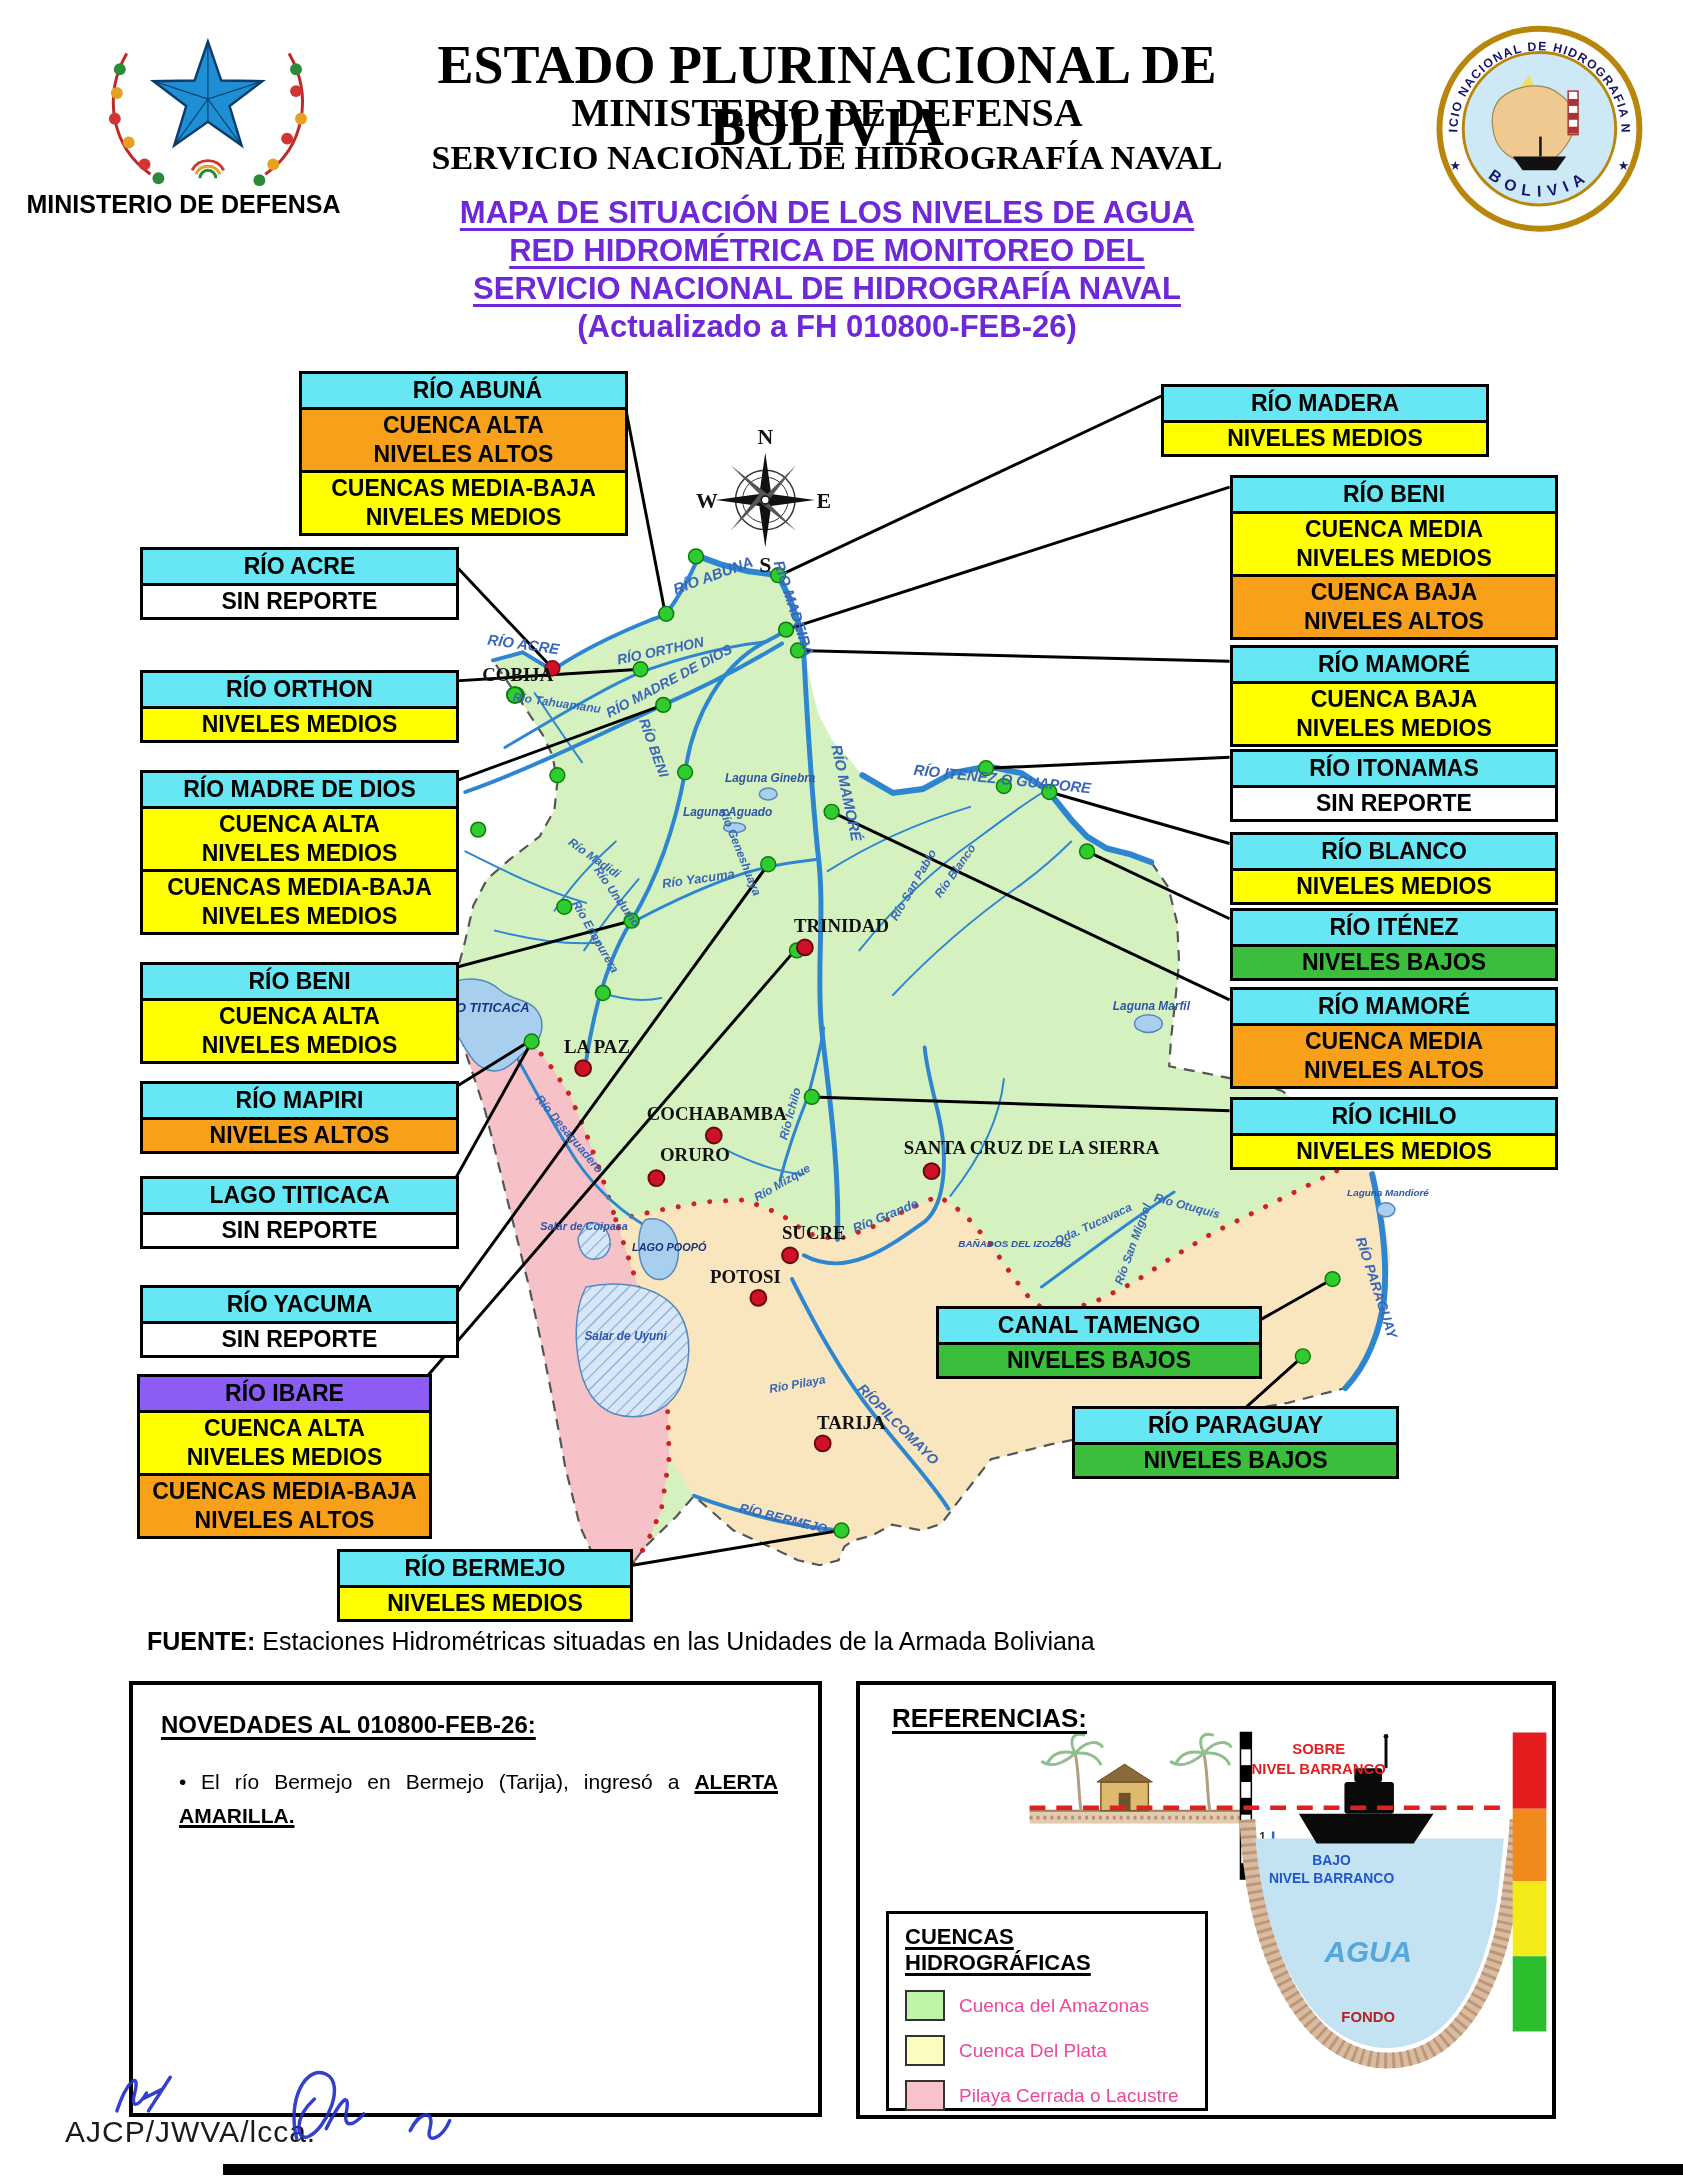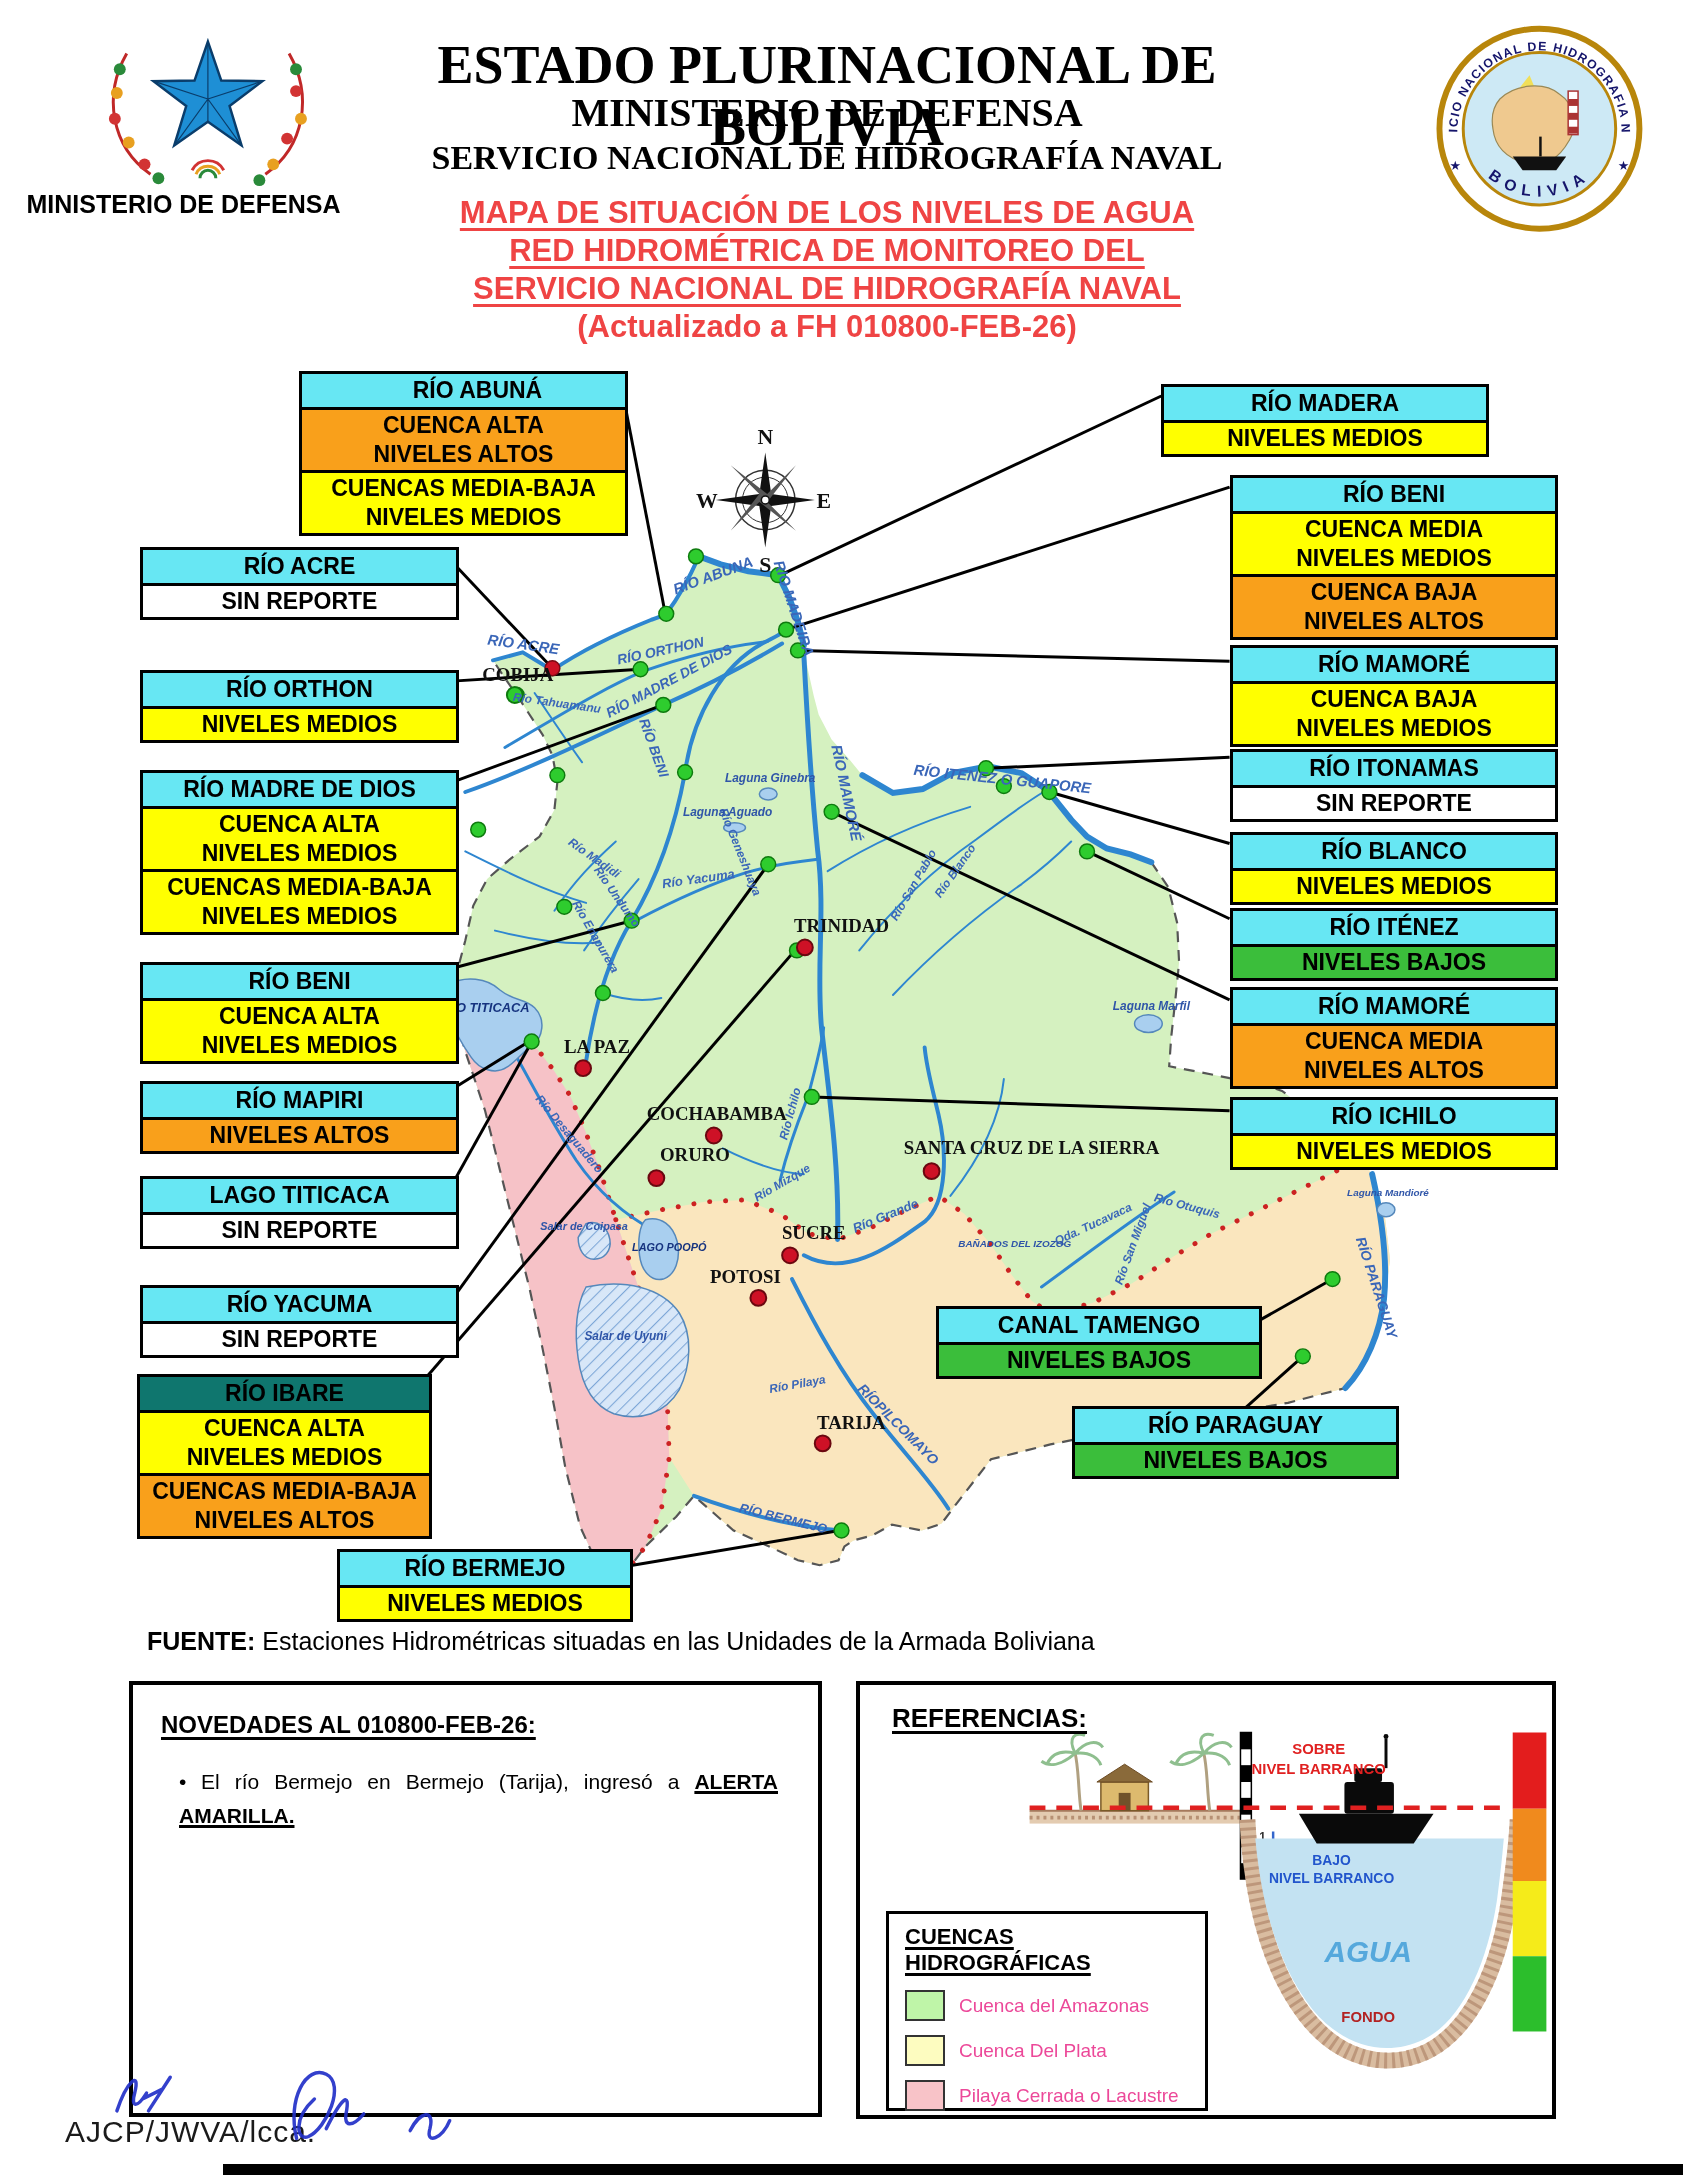--- a/index.html
+++ b/index.html
@@ -5,21 +5,21 @@
   html,body{margin:0;padding:0;background:#e8e8e8;}
   .page{position:relative;width:1683px;height:2178px;background:#ffffff;
         font-family:"Liberation Sans",sans-serif;overflow:hidden;margin:0 auto;}
   .abs{position:absolute;}
   svg{display:block;}
   
   .t-serif{font-family:"Liberation Serif",serif;font-weight:bold;text-align:center;color:#000;}
   #title1{left:337px;top:34px;width:980px;font-size:54px;}
   #title2{left:337px;top:89px;width:980px;font-size:40px;}
   #title3{left:337px;top:139px;width:980px;font-size:34px;}
-  #subtitle{left:337px;top:194px;width:980px;text-align:center;font-weight:bold;font-size:31px;line-height:38px;color:#ef4444;}
+  #subtitle{left:337px;top:194px;width:980px;text-align:center;font-weight:bold;font-size:31px;line-height:38px;color:#6d28d9;}
   #subtitle .u{text-decoration:underline;text-decoration-thickness:3px;text-underline-offset:5px;}
   #minlogo-caption{left:20px;top:190px;width:327px;text-align:center;font-weight:bold;font-size:25px;color:#000;}
   
   .callout{position:absolute;border:3px solid #000;z-index:5;background:#fff;}
   .co-title{font-weight:bold;font-size:23px;text-align:center;line-height:31px;padding:1px 0;color:#000;}
   .co-row{border-top:3px solid #000;font-weight:bold;font-size:23px;text-align:center;padding:1px 0;color:#000;}
   .co-row div{line-height:29px;}
   
   #fuente{left:147px;top:1627px;width:1188px;font-size:25px;color:#000;z-index:5;}
   #fuente b{font-weight:bold;}
@@ -417,21 +417,21 @@
           <div>SIN REPORTE</div>
         </div>
       </div>
       <div class="callout" style="left: 140px; top: 1285px; width: 313px;">
         <div class="co-title" style="background: rgb(103, 231, 243);">RÍO YACUMA</div>
         <div class="co-row" style="background: rgb(255, 255, 255);">
           <div>SIN REPORTE</div>
         </div>
       </div>
       <div class="callout" style="left: 137px; top: 1374px; width: 289px;">
-        <div class="co-title" style="background: #0f766e;">RÍO IBARE</div>
+        <div class="co-title" style="background: #8b5cf6;">RÍO IBARE</div>
         <div class="co-row" style="background: rgb(255, 255, 0);">
           <div>CUENCA ALTA</div>
           <div>NIVELES MEDIOS</div>
         </div>
         <div class="co-row" style="background: rgb(249, 160, 27);">
           <div>CUENCAS MEDIA-BAJA</div>
           <div>NIVELES ALTOS</div>
         </div>
       </div>
       <div class="callout" style="left: 337px; top: 1549px; width: 290px;">

